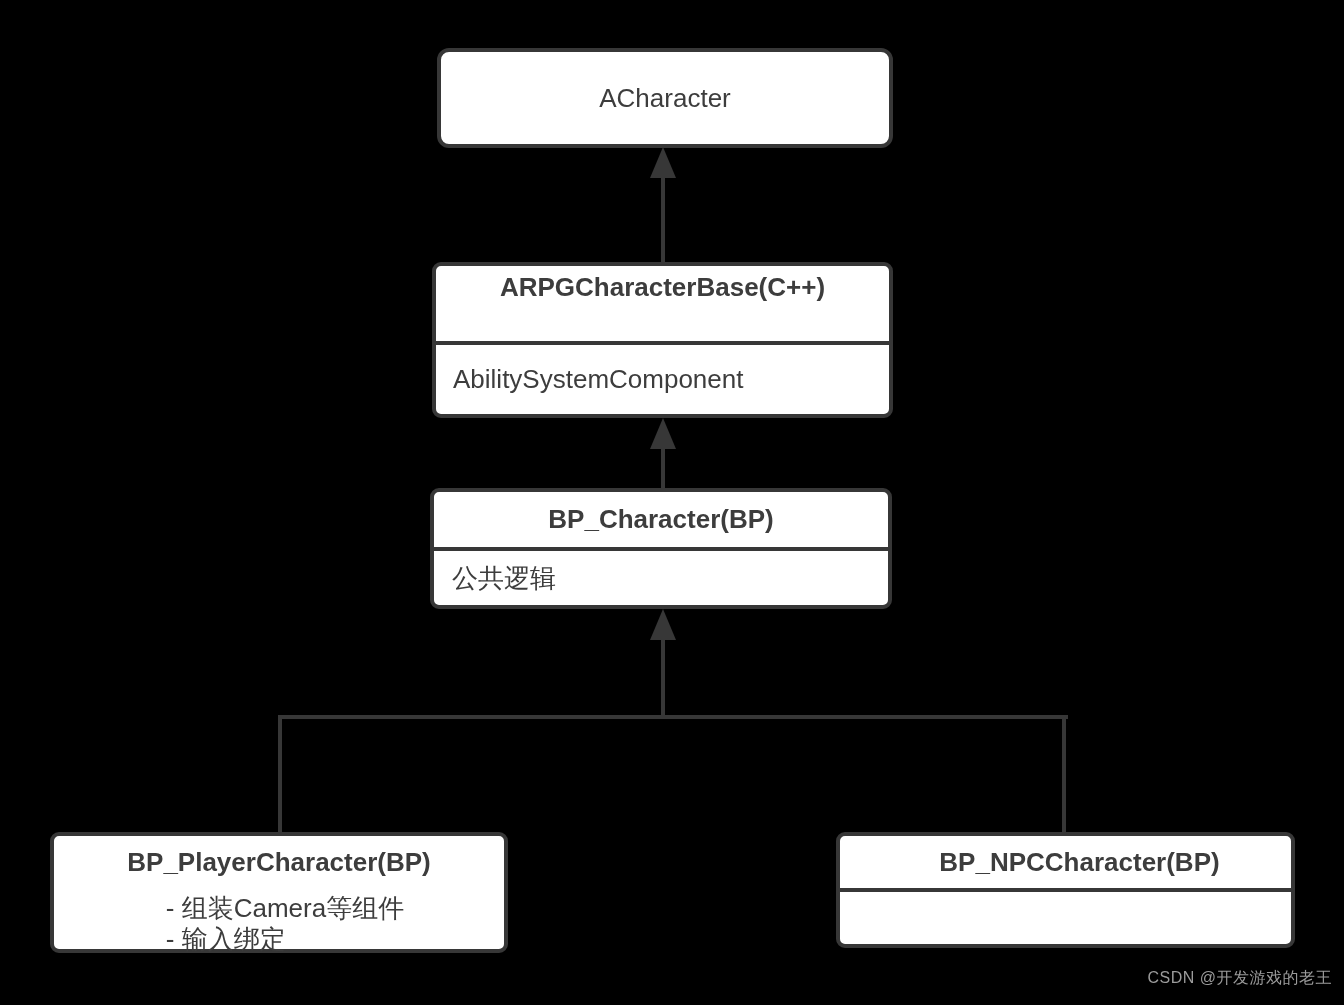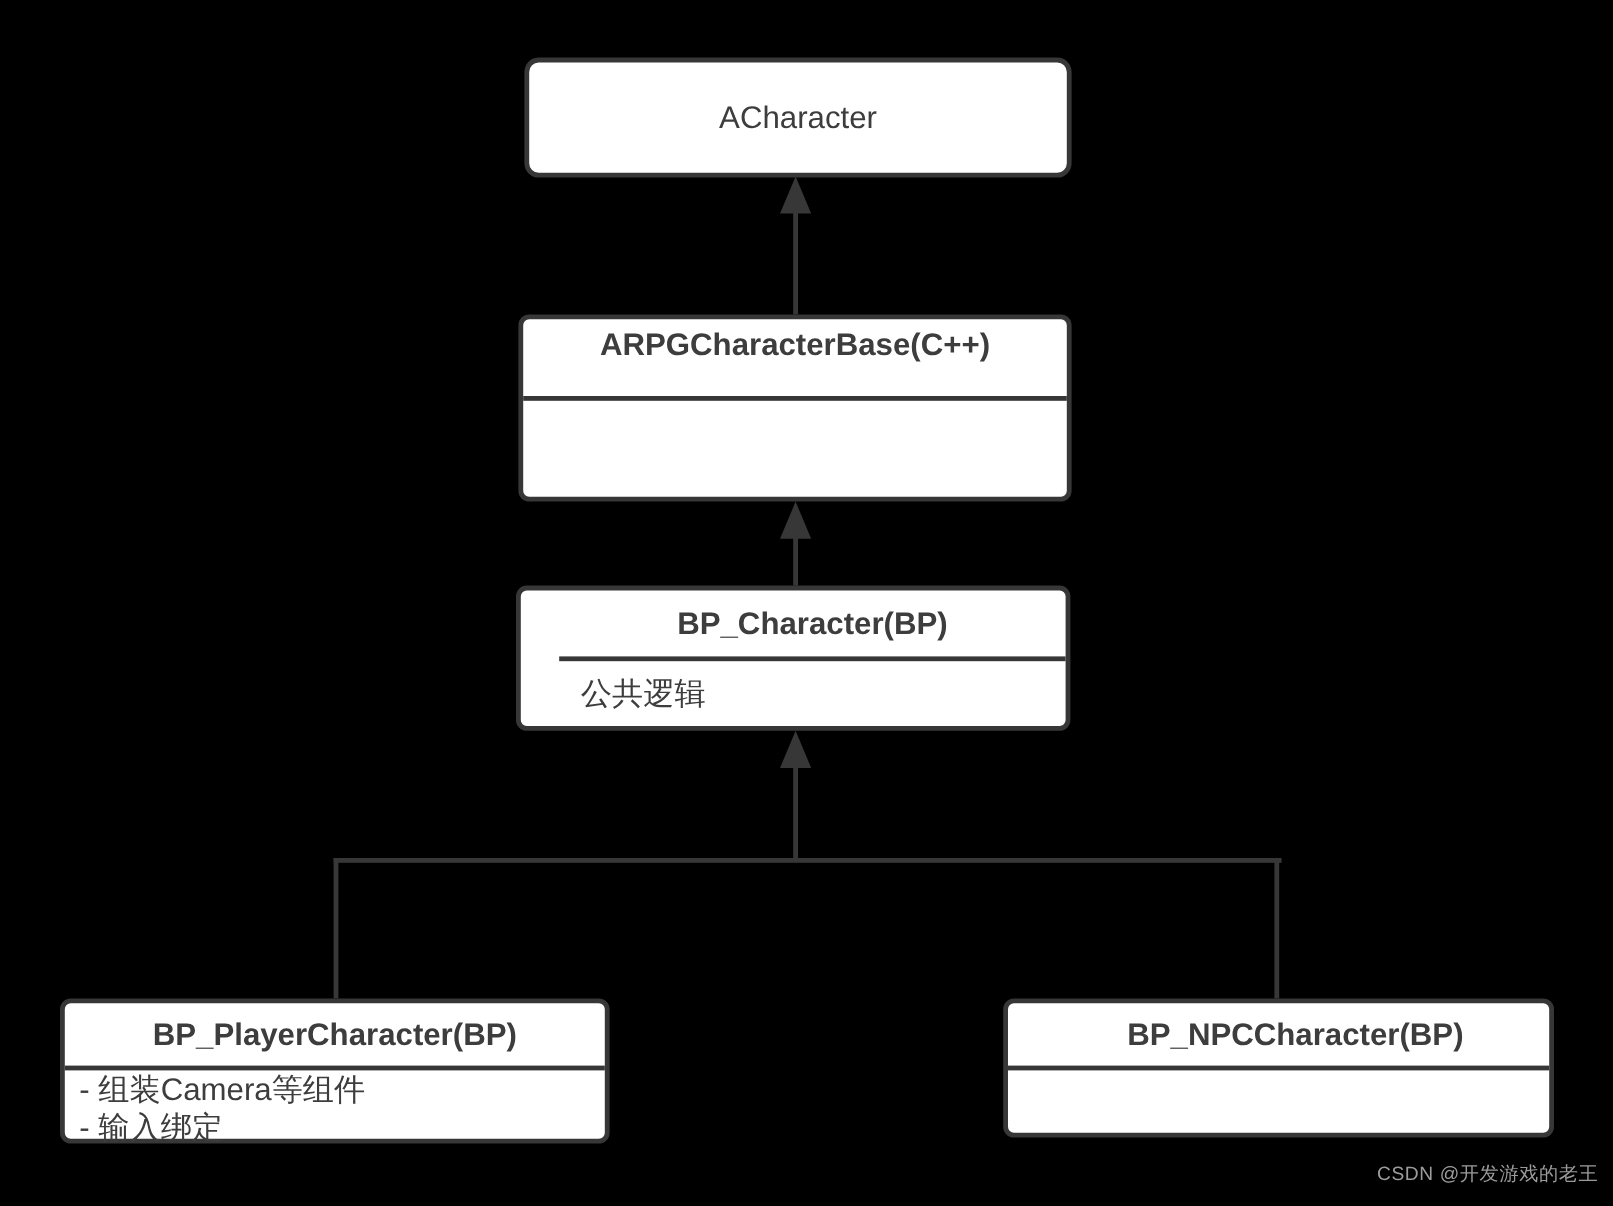--- a/index.html
+++ b/index.html
@@ -71,28 +71,28 @@
     border-left: 13px solid transparent;
     border-right: 13px solid transparent;
     border-bottom: 31px solid var(--stroke);
   }
 
   
   #box-acharacter   { left: 437px; top: 48px;  width: 456px; height: 100px; }
   #box-acharacter .node-title { flex: 1 1 auto; }
 
   #box-arpg         { left: 432px; top: 262px; width: 461px; height: 156px; }
-  #box-arpg .node-title { height: 64px; }
+  #box-arpg .node-title { height: 75px; }
   #box-arpg .node-body  { padding-left: 17px; }
 
-  #box-bpcharacter  { left: 430px; top: 488px; width: 462px; height: 121px; padding-left: 32px; }
+  #box-bpcharacter  { left: 430px; top: 488px; width: 462px; height: 121px; }
   #box-bpcharacter .node-title { height: 55px; }
   #box-bpcharacter .node-body  { padding-left: 18px; }
 
-  #box-bpplayer     { left: 50px;  top: 832px; width: 458px; height: 121px; }
+  #box-bpplayer     { left: 50px;  top: 832px; width: 458px; height: 121px; align-items: center; }
   #box-bpplayer .node-title { height: 52px; }
   #box-bpplayer .node-body  { padding-left: 12px; justify-content: flex-start; padding-top: 1px; }
 
   #box-bpnpc        { left: 836px; top: 832px; width: 459px; height: 116px; }
   #box-bpnpc .node-title { height: 52px; margin-left: 28px; }
 
   #arrow1-head  { left: 650px; top: 147px; }
   #arrow1-shaft { left: 661px; top: 176px; width: 4px; height: 86px; }
 
   #arrow2-head  { left: 650px; top: 418px; }
@@ -122,20 +122,21 @@
   <div class="node square" id="box-acharacter">
     <div class="node-title regular">ACharacter</div>
   </div>
 
   <div class="arrow-head" id="arrow1-head"></div>
   <div class="edge-line" id="arrow1-shaft"></div>
 
   <div class="node rounded" id="box-arpg">
     <div class="node-title top-align">ARPGCharacterBase(C++)</div>
     <div class="divider"></div>
+    <div class="node-body">AbilitySystemComponent</div>
   </div>
 
   <div class="arrow-head" id="arrow2-head"></div>
   <div class="edge-line" id="arrow2-shaft"></div>
 
   <div class="node rounded" id="box-bpcharacter">
     <div class="node-title">BP_Character(BP)</div>
     <div class="divider"></div>
     <div class="node-body">公共逻辑</div>
   </div>

